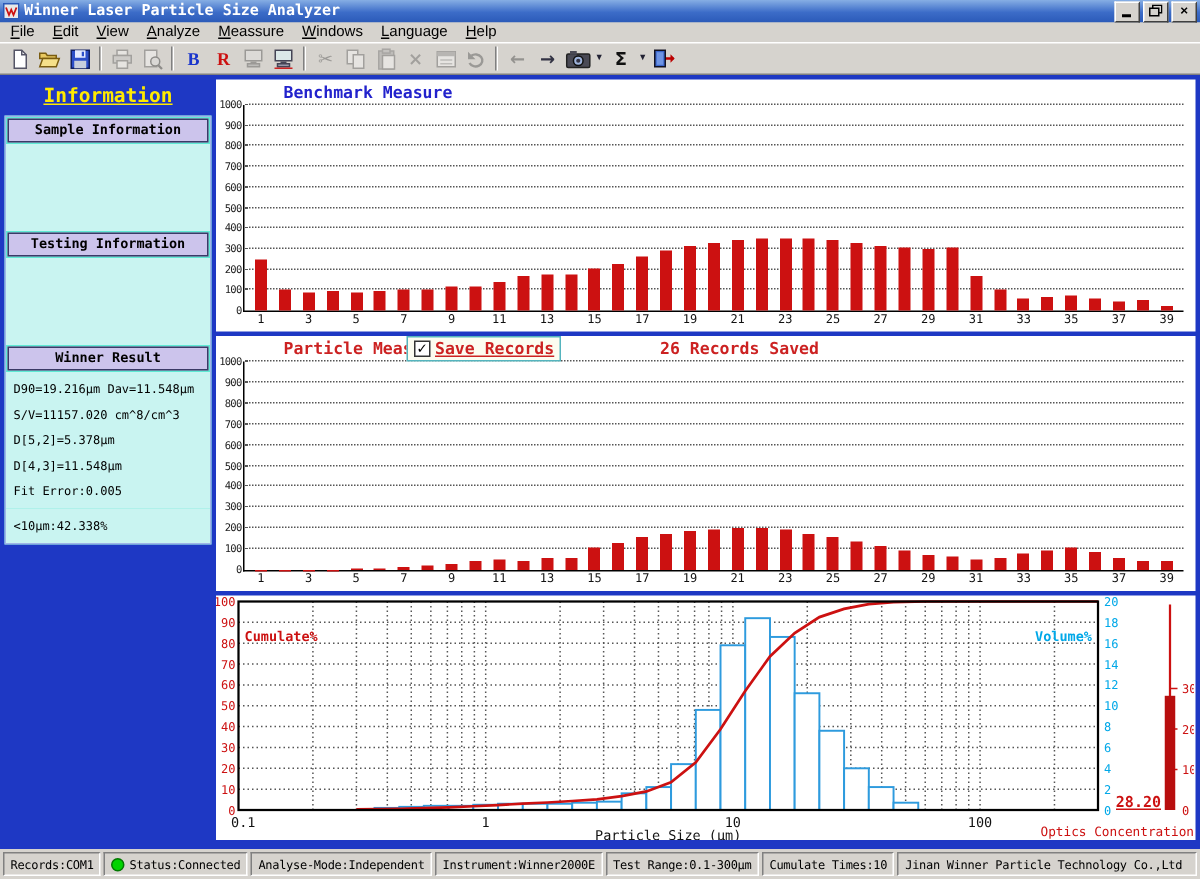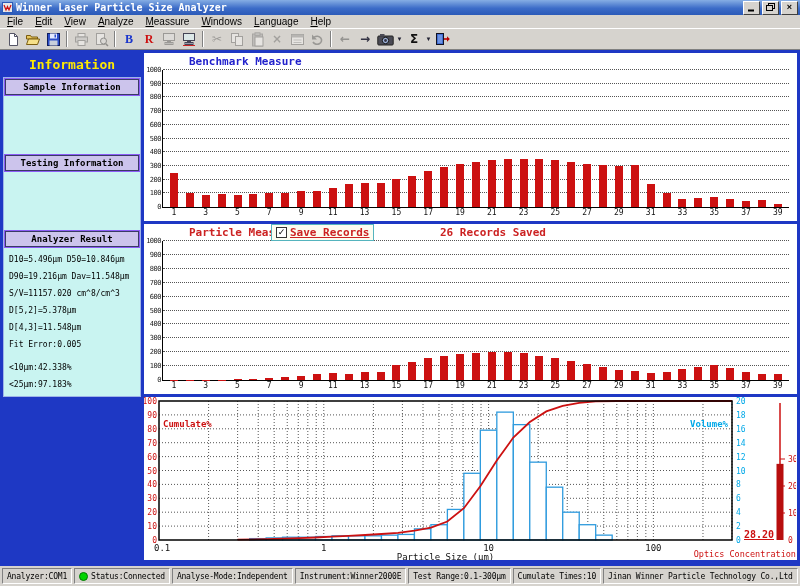--- a/index.html
+++ b/index.html
@@ -19,22 +19,22 @@
   .toolbar{height:20px;background:#D6D3CE;border-top:1px solid #fff;border-bottom:1px solid #808080;
     display:flex;align-items:center;padding:0 3px;}
   .tbtn{height:18px;min-width:20px;display:flex;align-items:center;justify-content:center;}
   .tbtn.narrow{min-width:9px;}
   .tbtn.disabled{opacity:.40;filter:grayscale(1);}
   .tsep{width:0;height:16px;border-left:1px solid #808080;border-right:1px solid #fff;margin:0 3px;}
   .glyph{font-size:12px;line-height:12px;font-weight:bold;font-family:"DejaVu Sans",sans-serif;}
   .main{height:516px;background:#1E38C4;display:flex;padding:3px;gap:3px;box-sizing:border-box;}
   .sidebar{width:138px;flex:0 0 auto;display:flex;flex-direction:column;}
   .info-title{color:#FFEA00;font-weight:bold;font-size:13px;text-align:center;
-     font-family:"DejaVu Sans Mono",monospace;padding:4px 0 5px;}
-  .side-stack{border:1px solid #9fb4e8;background:#8b5cf6;}
+     font-family:"DejaVu Sans Mono",monospace;padding:4px 0 5px;text-decoration:underline;}
+  .side-stack{border:1px solid #9fb4e8;background:#5eead4;}
   .sec-head{background:#CCC4EC;border:1px solid #3a3a66;margin:1px;font-size:9px;font-weight:bold;
      text-align:center;padding:2px 0;font-family:"DejaVu Sans Mono",monospace;color:#000;}
   .sec-body{background:#C9F4F1;padding:3px 5px;font-size:8px;line-height:17px;
      font-family:"DejaVu Sans Mono",monospace;color:#000;white-space:nowrap;}
   .sec-body.blank1{height:52px;}
   .sec-body.blank2{height:52px;}
   .charts{flex:1;display:flex;flex-direction:column;gap:3px;min-width:0;}
   .panel{background:#fff;position:relative;}
   #panel1{height:168px;}
   #panel2{height:170px;}
@@ -230,32 +230,30 @@
   </div>
 
 <div class="main">
   <div class="sidebar">
     <div class="info-title">Information</div>
     <div class="side-stack">
       <div class="sec-head">Sample Information</div>
       <div class="sec-body blank1" id="sec-body-0"></div>
       <div class="sec-head">Testing Information</div>
       <div class="sec-body blank2" id="sec-body-1"></div>
-      <div class="sec-head">Analyzer Result</div>
+      <div class="sec-head">Winner Result</div>
       <div class="sec-body" id="sec-body-2">
-          <div>D10=5.496μm D50=10.846μm</div>
           <div>D90=19.216μm Dav=11.548μm</div>
           <div>S/V=11157.020 cm^8/cm^3</div>
           <div>D[5,2]=5.378μm</div>
           <div>D[4,3]=11.548μm</div>
           <div>Fit Error:0.005</div>
         </div>
       <div class="sec-body" id="sec-body-3">
           <div>&lt;10μm:42.338%</div>
-          <div>&lt;25μm:97.183%</div>
         </div>
     </div>
   </div>
 
   <div class="charts">
     <div class="panel" id="panel1">
       <span class="chart-title t-blue">Benchmark Measure</span>
       <div class="plot">
           <div class="gridline" style="bottom:10%"></div>
           <div class="gridline" style="bottom:20%"></div>
@@ -713,21 +711,21 @@
             <line x1="600" y1="142.5" x2="630" y2="142.5" stroke="#CC1111" stroke-width="1"></line>
             <text x="652" y="160" fill="#CC1111" font-size="8.5" font-family="DejaVu Sans Mono,monospace" text-anchor="end">Optics Concentration</text>
           </g>
         </svg>
     </div>
   </div>
 </div>
 
 <div class="statusbar">
   <div class="status-cell">
-      <span>Analyzer:COM1</span>
+      <span>Records:COM1</span>
     </div>
   <div class="status-cell">
       <span class="dot"></span>
       <span>Status:Connected</span>
     </div>
   <div class="status-cell">
       <span>Analyse-Mode:Independent</span>
     </div>
   <div class="status-cell">
       <span>Instrument:Winner2000E</span>

